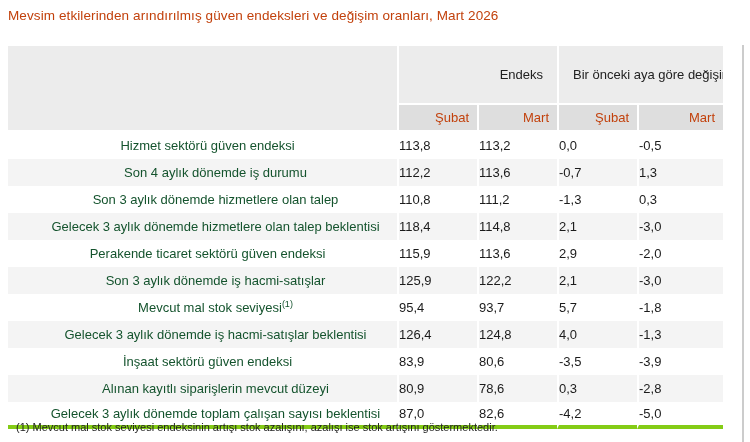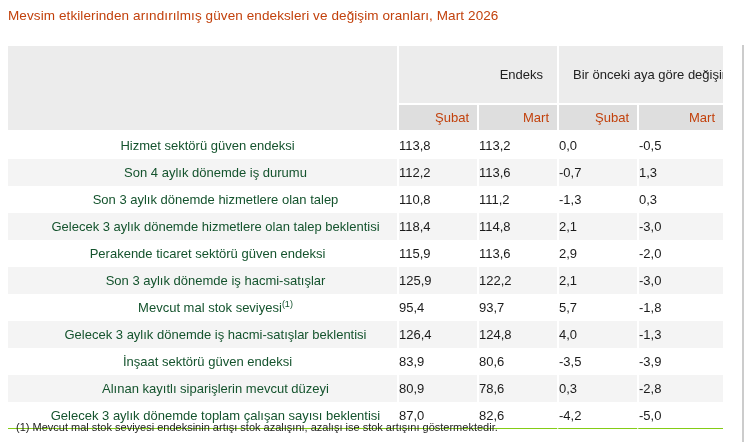--- a/index.html
+++ b/index.html
@@ -64,21 +64,21 @@
   tbody td.label {
     text-align: center;
     padding-left: 10px;
     color: #14532d;
   }
   tbody td.label.indent { padding-left: 26px; }
   tbody td.num {
     padding-right: 8px;
     border-left: 2px solid #ffffff;
   }
-  tbody tr:last-child td { border-bottom: 1px solid #84cc16; margin-top: 28px; }
+  tbody tr:last-child td { border-bottom: 4px solid #84cc16; margin-top: 28px; }
   tbody td.label sup { font-size: 9px; }
   .footnote {
     position: absolute;
     left: 16px; top: 421px;
     font-size: 11px;
     color: #222222;
   }
   .v-scrollbar {
     position: absolute;
     left: 742px; top: 45px; bottom: 0;

